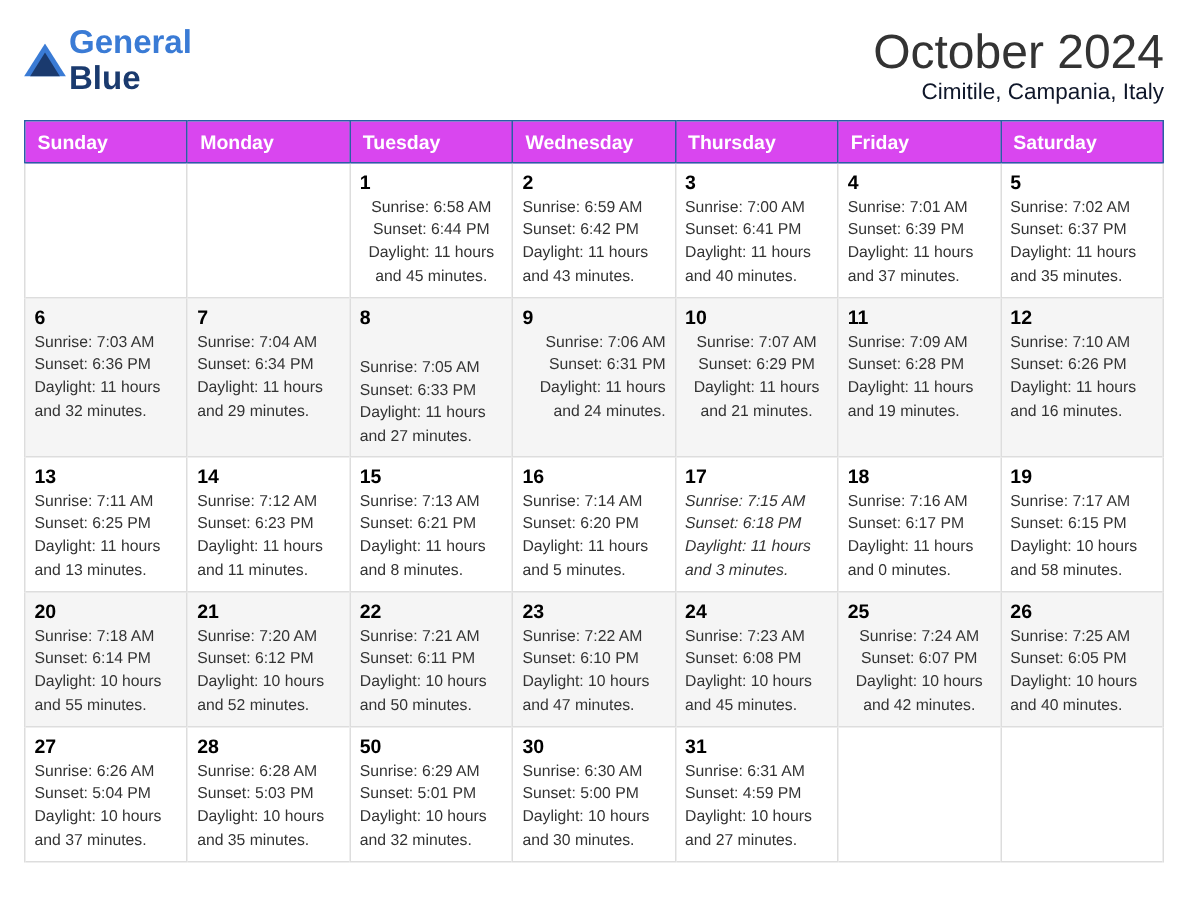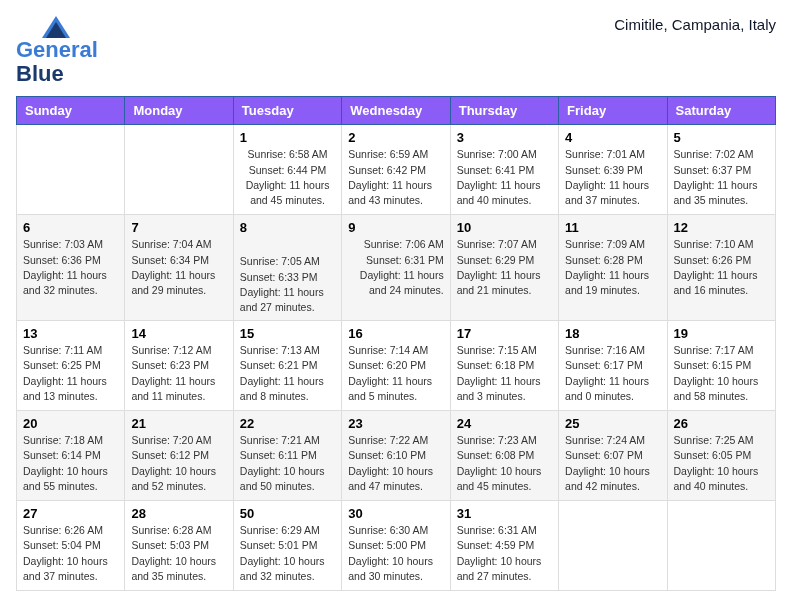--- a/index.html
+++ b/index.html
@@ -12,21 +12,20 @@
     }
     .header {
       display: flex;
       justify-content: space-between;
       align-items: flex-start;
       margin-bottom: 10px;
     }
     .logo {
       display: flex;
       align-items: center;
-      flex-direction: column;
     }
     .logo-text {
       font-size: 22px;
       font-weight: bold;
       color: #1a1a2e;
       line-height: 1.1;
     }
     .logo-text span {
       color: #3a7bd5;
     }
@@ -46,21 +45,21 @@
     .location {
       font-size: 15px;
       color: #0f172a;
     }
     table {
       width: 100%;
       border-collapse: collapse;
       font-size: 11px;
     }
     thead tr th {
-      background: #8b5cf6;
+      background: #d946ef;
       color: #fff;
       text-align: left;
       padding: 6px 8px;
       font-size: 13px;
       font-weight: bold;
       border: 1px solid #2a5fa5;
     }
     tbody tr {
       border-bottom: 1px solid #ddd;
     }
@@ -97,20 +96,21 @@
   <div class="logo">
     <svg class="logo-icon" viewBox="0 0 28 22" xmlns="http://www.w3.org/2000/svg">
       <polygon points="0,22 14,0 28,22" fill="#3a7bd5"></polygon>
       <polygon points="4,22 14,6 24,22" fill="#1a3a6e"></polygon>
     </svg>
     <div class="logo-text">
       <span style="color:#3a7bd5">General</span><br><span style="color:#1a3a6e">Blue</span>
     </div>
   </div>
   <div class="title-block">
+    <div class="month-title">October 2024</div>
     <div class="location">Cimitile, Campania, Italy</div>
   </div>
 </div>
 
 <table>
   <thead>
     <tr>
     <th>Sunday</th>
         <th>Monday</th>
         <th>Tuesday</th>
@@ -175,21 +175,21 @@
 Daylight: 11 hours and 27 minutes.</div>
         </td>
         <td>
           <span class="day-num">9</span>
           <div class="day-info" style="white-space: pre-line; text-align: right;">Sunrise: 7:06 AM
 Sunset: 6:31 PM
 Daylight: 11 hours and 24 minutes.</div>
         </td>
         <td>
           <span class="day-num">10</span>
-          <div class="day-info" style="white-space: pre-line;">Sunrise: 7:07 AM
+          <div class="day-info" style="white-space: pre-line; text-align: center;">Sunrise: 7:07 AM
 Sunset: 6:29 PM
 Daylight: 11 hours and 21 minutes.</div>
         </td>
         <td>
           <span class="day-num">11</span>
           <div class="day-info" style="white-space: pre-line;">Sunrise: 7:09 AM
 Sunset: 6:28 PM
 Daylight: 11 hours and 19 minutes.</div>
         </td>
         <td>
@@ -219,21 +219,21 @@
 Daylight: 11 hours and 8 minutes.</div>
         </td>
         <td>
           <span class="day-num">16</span>
           <div class="day-info" style="white-space: pre-line;">Sunrise: 7:14 AM
 Sunset: 6:20 PM
 Daylight: 11 hours and 5 minutes.</div>
         </td>
         <td>
           <span class="day-num">17</span>
-          <div class="day-info" style="white-space: pre-line;">Sunrise: 7:15 AM
+          <div class="day-info" style="white-space: pre-line; font-style: italic;">Sunrise: 7:15 AM
 Sunset: 6:18 PM
 Daylight: 11 hours and 3 minutes.</div>
         </td>
         <td>
           <span class="day-num">18</span>
           <div class="day-info" style="white-space: pre-line;">Sunrise: 7:16 AM
 Sunset: 6:17 PM
 Daylight: 11 hours and 0 minutes.</div>
         </td>
         <td>
@@ -269,21 +269,21 @@
 Daylight: 10 hours and 47 minutes.</div>
         </td>
         <td>
           <span class="day-num">24</span>
           <div class="day-info" style="white-space: pre-line;">Sunrise: 7:23 AM
 Sunset: 6:08 PM
 Daylight: 10 hours and 45 minutes.</div>
         </td>
         <td>
           <span class="day-num">25</span>
-          <div class="day-info" style="white-space: pre-line;">Sunrise: 7:24 AM
+          <div class="day-info" style="white-space: pre-line; text-align: center;">Sunrise: 7:24 AM
 Sunset: 6:07 PM
 Daylight: 10 hours and 42 minutes.</div>
         </td>
         <td>
           <span class="day-num">26</span>
           <div class="day-info" style="white-space: pre-line;">Sunrise: 7:25 AM
 Sunset: 6:05 PM
 Daylight: 10 hours and 40 minutes.</div>
         </td>
       </tr>

